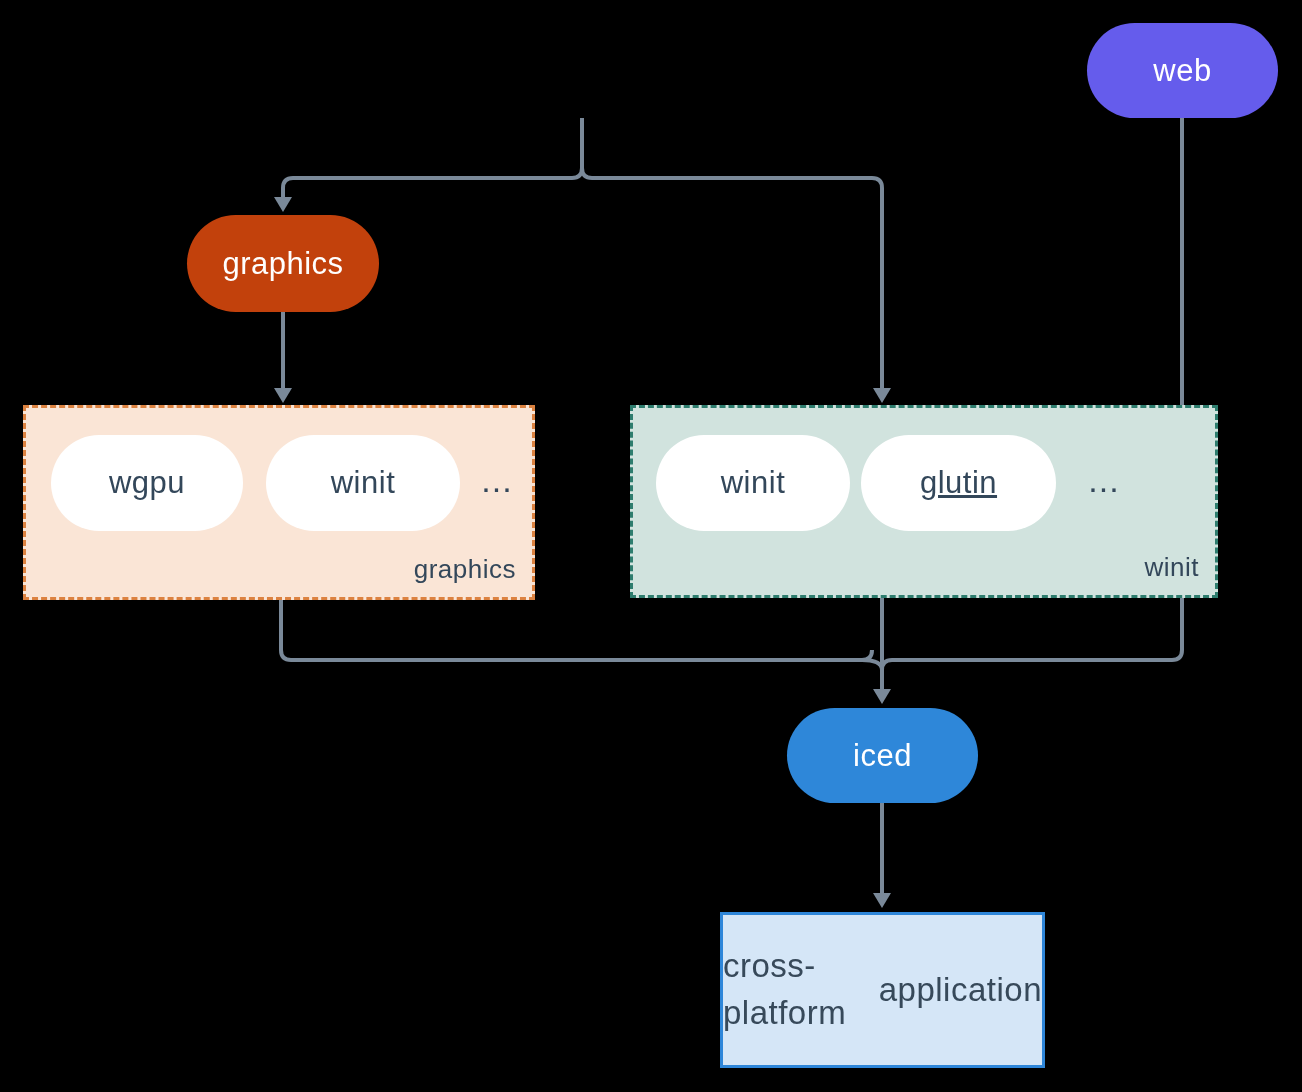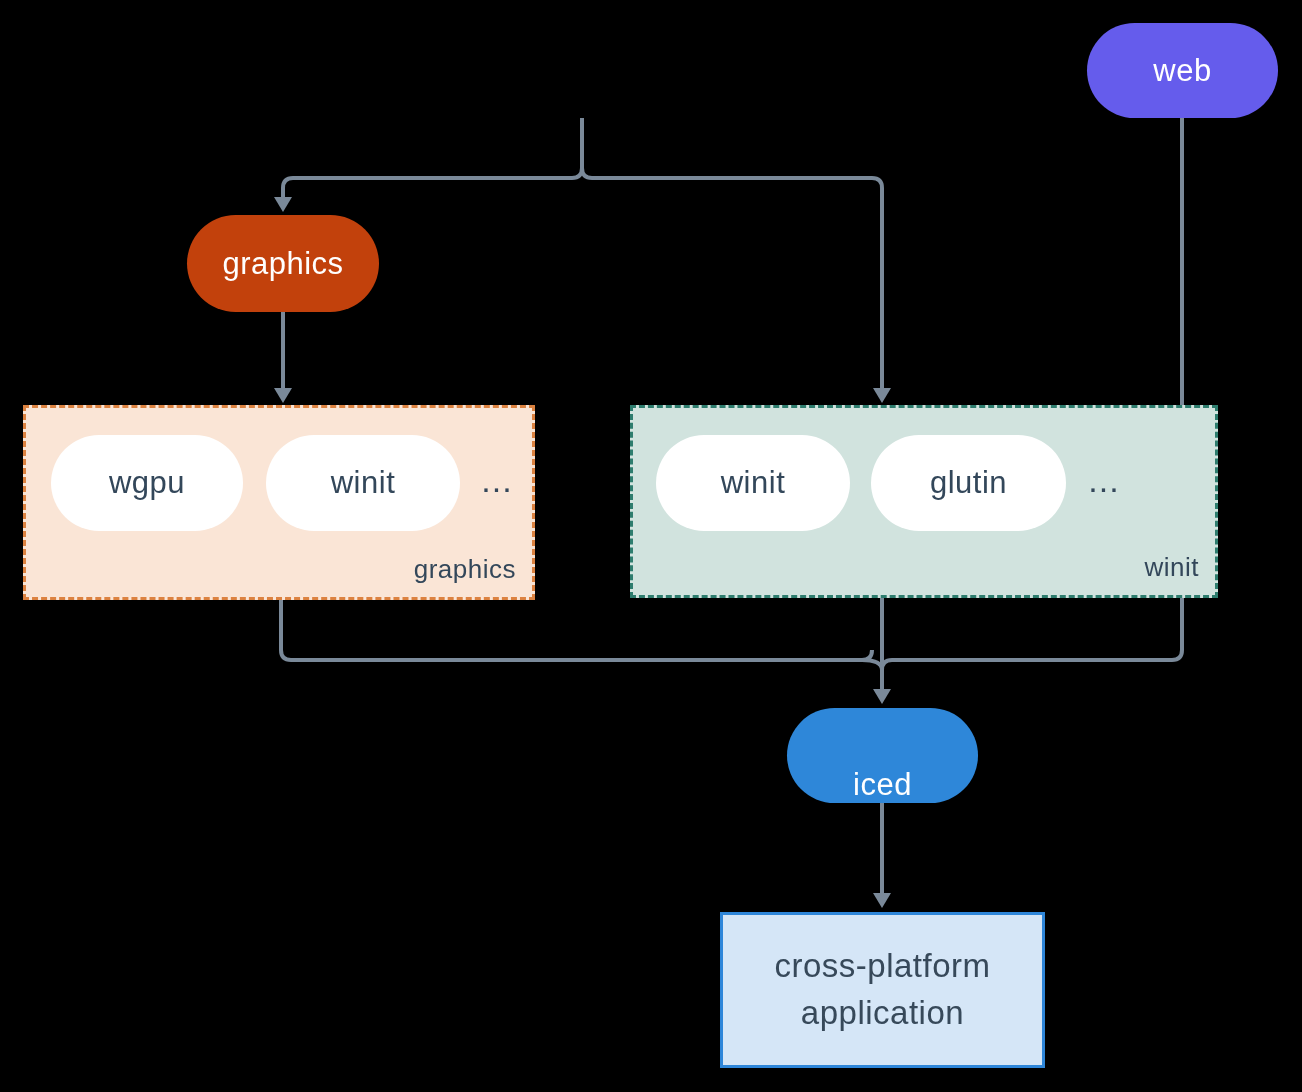--- a/index.html
+++ b/index.html
@@ -17,21 +17,21 @@
     display: flex;
     align-items: center;
     justify-content: center;
     border-radius: 60px;
     font-size: 31px;
     letter-spacing: 0.5px;
     color: #ffffff;
   }
   .pill.purple { background: #655CEC; }
   .pill.orange { background: #c2410c; }
-  .pill.blue   { background: #2E87D9; align-items: flex-end; }
+  .pill.blue   { background: #2E87D9; }
   .pill.white  { background: #ffffff; color: #33475A; }
 
   #native   { left: 486px;  top: 23px;  width: 192px; height: 96px; }
   #web      { left: 1087px; top: 23px;  width: 191px; height: 95px; align-items: center; }
   #graphics { left: 187px;  top: 215px; width: 192px; height: 97px; }
   #iced     { left: 787px;  top: 708px; width: 191px; height: 95px; }
 
   .group {
     position: absolute;
     box-sizing: border-box;
@@ -67,21 +67,21 @@
     letter-spacing: 1px;
     color: #33475A;
   }
   #app-box {
     position: absolute;
     left: 720px; top: 912px; width: 325px; height: 156px;
     box-sizing: border-box;
     background: #D5E6F7;
     border: 3px solid #2E86D9;
     display: flex;
-    flex-direction: column;
+    flex-direction: row;
     align-items: center;
     justify-content: center;
     font-size: 33px;
     line-height: 1.42;
     letter-spacing: 0.5px;
     color: #37495A;
   }
 </style>
 </head>
 <body>
@@ -124,21 +124,21 @@
       <span>winit</span>
     </div>
     <div class="ellipsis">...</div>
     <div class="group-label">graphics</div>
   </div>
 
   <div id="shells-group" class="group">
     <div class="pill white" style="left:23px; top:27px; width:194px;">
       <span>winit</span>
     </div>
-    <div class="pill white" style="left:238px; top:27px; width:195px;">
+    <div class="pill white" style="left:228px; top:27px; width:195px;text-decoration:underline;">
       <span>glutin</span>
     </div>
     <div class="ellipsis">...</div>
     <div class="group-label">winit</div>
   </div>
 
   <div id="iced" class="pill blue">
     <span>iced</span>
   </div>
 

